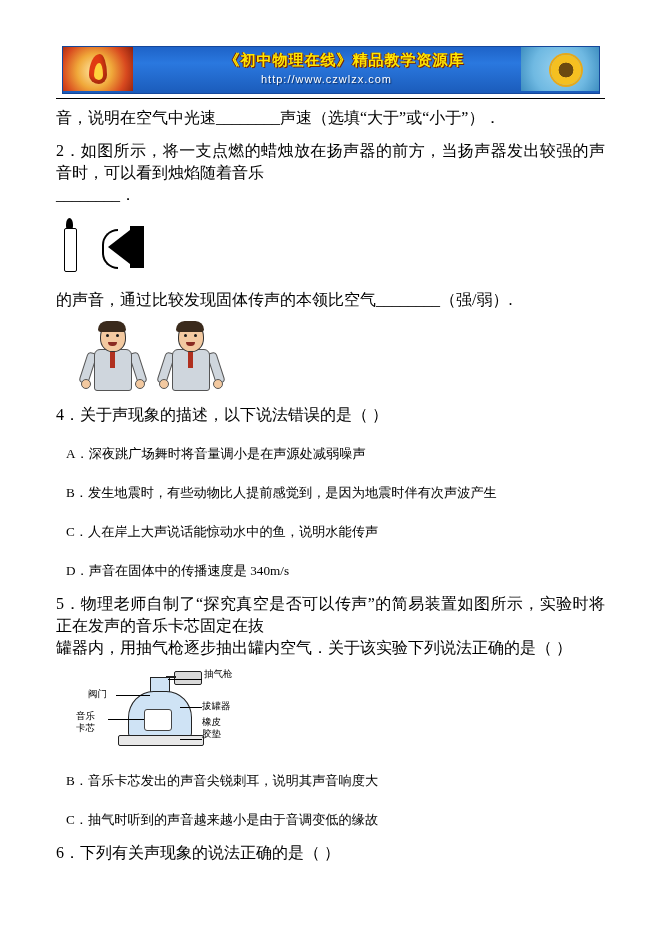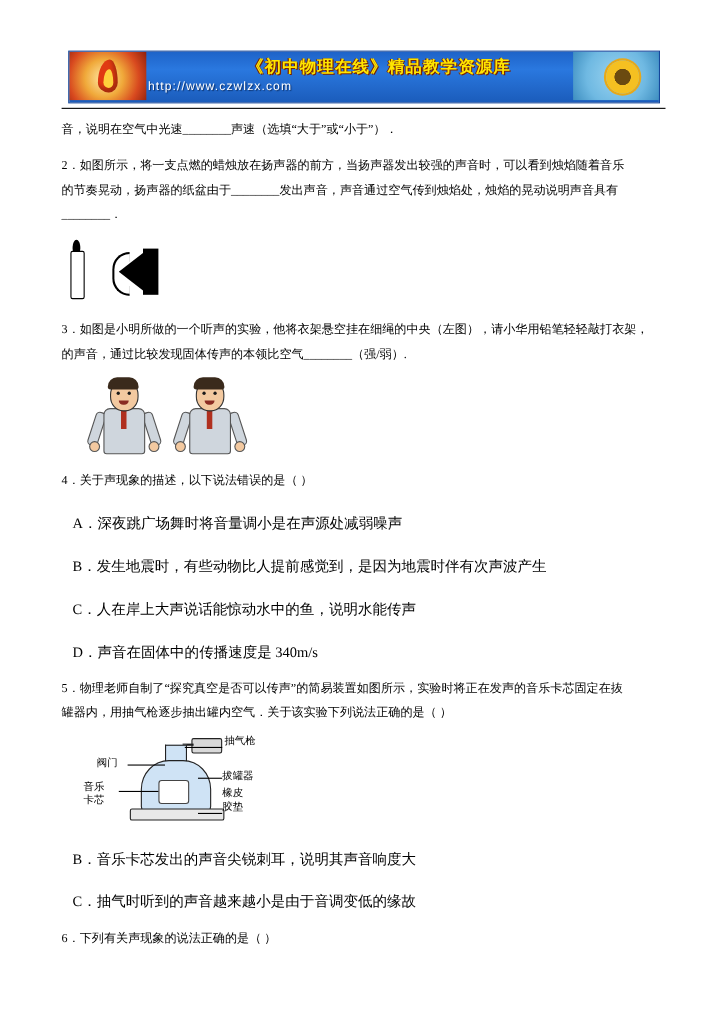--- a/index.html
+++ b/index.html
@@ -78,38 +78,38 @@
     font-size: 15px;
     color: #ffe600;
     letter-spacing: 1px;
     text-shadow: 1px 1px 0 #7a2200, -1px 0 0 #7a2200;
     white-space: nowrap;
     padding-left: 36px;
   }
   .banner-url {
     position: absolute;
     left: 72px; right: 80px; top: 26px;
-    text-align: left;
+    text-align: center;
     font-family: "Liberation Sans", sans-serif;
     font-size: 11px;
     color: #ffffff;
     letter-spacing: 1px;
     text-shadow: 1px 1px 1px #0c2f66;
     white-space: nowrap;
   }
   .rule {
     width: 100%;
     height: 1px;
     background: #000;
     margin: 4px 0 8px 0;
   }
 
   
   .line {
-    font-size: 11px;
+    font-size: 16px;
     line-height: 22px;
     text-align: justify;
   }
   .q {
     margin-top: 11px;
   }
   .opt {
     font-size: 13.2px;
     line-height: 23px;
     margin-left: 10px;
@@ -324,36 +324,34 @@
     <div class="banner-title">《初中物理在线》精品教学资源库</div>
     <div class="banner-url">http://www.czwlzx.com</div>
   </div>
 
   <div class="rule"></div>
 
   <div class="line">音，说明在空气中光速________声速（选填“大于”或“小于”）．</div>
 
   <div class="q">
     <div class="line">2．如图所示，将一支点燃的蜡烛放在扬声器的前方，当扬声器发出较强的声音时，可以看到烛焰随着音乐</div>
-    <div class="line">的节奏晃动，扬声器的纸盆由于________发出声音，声音通过空气传到烛焰处，烛焰的晃动说明声音具有</div>
     <div class="line">________．</div>
 
     <div class="fig2">
       <div class="candle-tip"></div>
       <div class="candle"></div>
       <div class="speaker">
         <div class="sp-arc"></div>
         <div class="sp-cone"></div>
         <div class="sp-box"></div>
       </div>
     </div>
   </div>
 
   <div class="q">
-    <div class="line">3．如图是小明所做的一个听声的实验，他将衣架悬空挂在细绳的中央（左图），请小华用铅笔轻轻敲打衣架，</div>
     <div class="line">的声音，通过比较发现固体传声的本领比空气________（强/弱）.</div>
 
     <div class="fig3">
       <div class="boy boy-a">
         <div class="arm arm-l"></div>
         <div class="arm arm-r"></div>
         <div class="torso"></div>
         <div class="tie"></div>
         <div class="head"></div>
         <div class="hair"></div>

